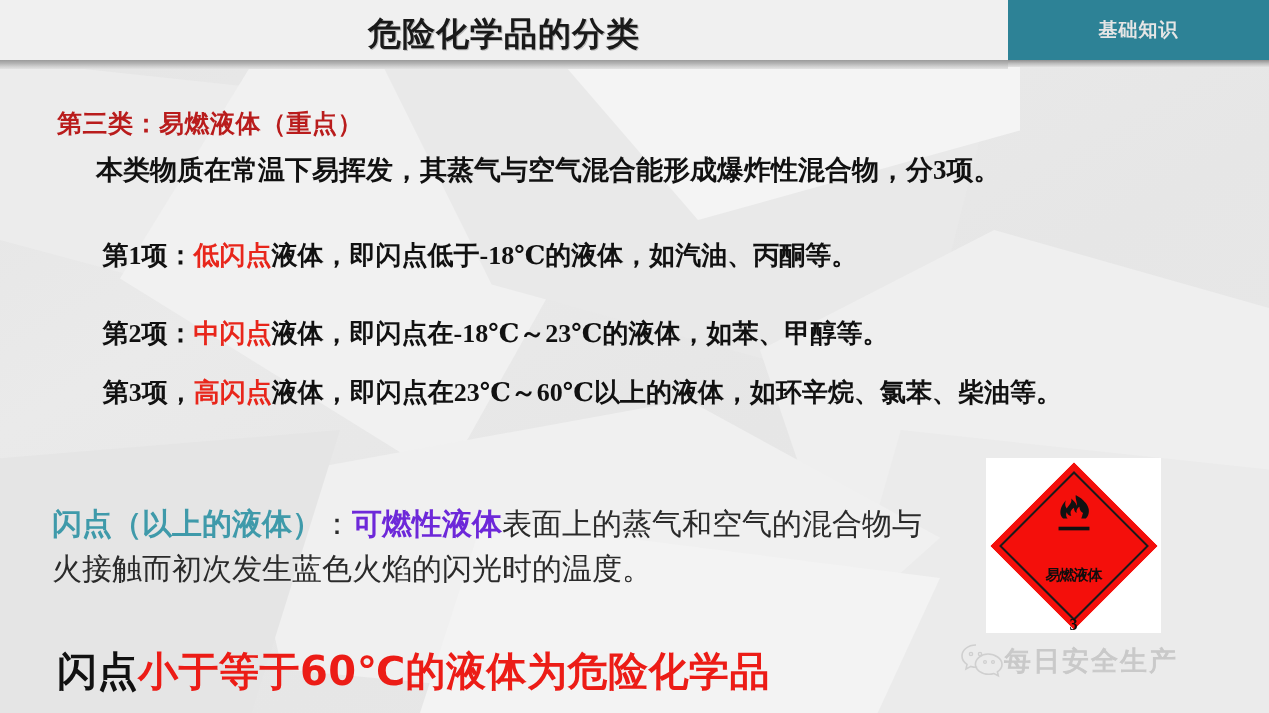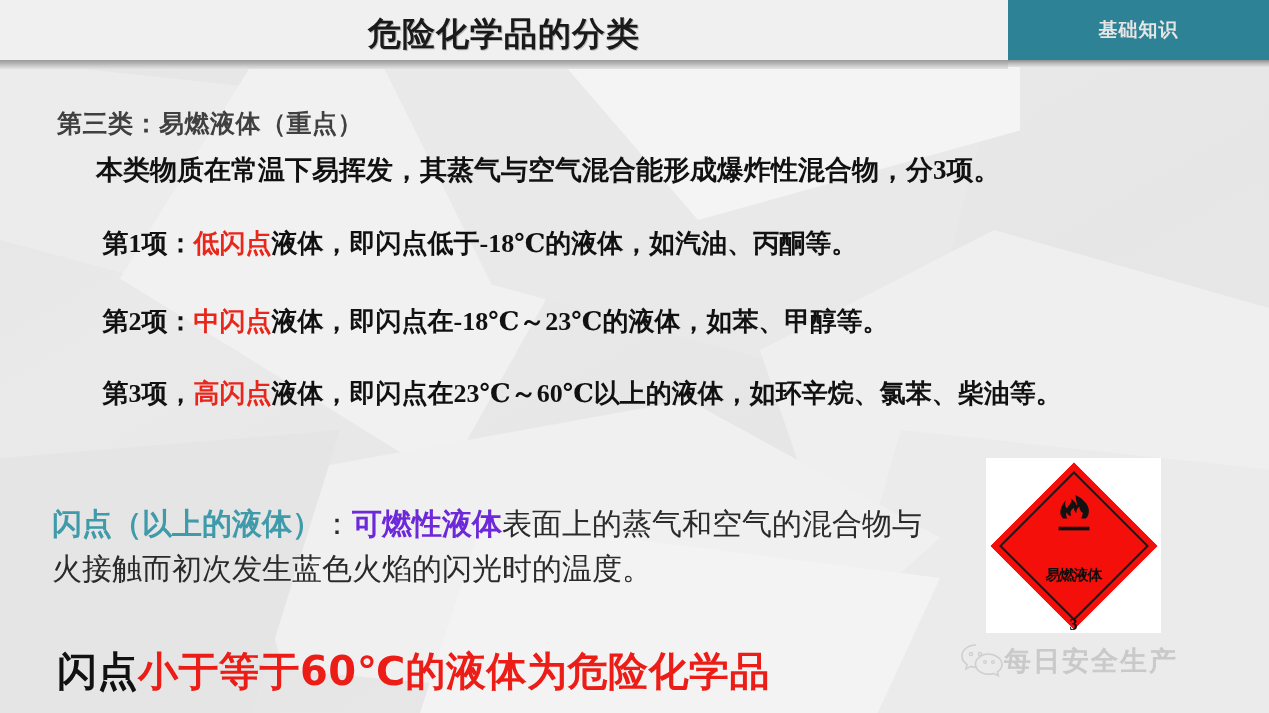--- a/index.html
+++ b/index.html
@@ -114,45 +114,45 @@
     width: 1269px;
     height: 644px;
     z-index: 3;
   }
   .sec-heading {
     position: absolute;
     left: 57px; top: 38px;
     font-family: "DejaVu Sans", "Liberation Sans", sans-serif;
     font-weight: bold;
     font-size: 25px;
-    color: #404040;
+    color: #b91c1c;
     letter-spacing: 0.5px;
     white-space: nowrap;
   }
   .para {
     position: absolute;
     left: 52px;
     width: 1010px;
     font-size: 27px;
     line-height: 42px;
     color: #111111;
     text-align: justify;
     font-family: "Liberation Serif", "DejaVu Serif", serif;
     font-weight: bold;
   }
   .para.intro { top: 80px; }
   .indent { display: inline-block; width: 44px; }
 
   .item { position: absolute; left: 52px; width: 1015px;
           font-size: 26px; line-height: 38px; color: #111111;
           font-family: "Liberation Serif", "DejaVu Serif", serif;
-          font-weight: bold; white-space: nowrap; }
+          font-weight: bold; white-space: nowrap; margin-top: 12px; }
   .item1 { top: 156px; }
   .item2 { top: 234px; }
-  .item3 { top: 306px; width: 1010px; white-space: normal; }
+  .item3 { top: 293px; width: 1010px; white-space: normal; text-align: right; }
 
   .red      { color: #e8261b; }
 
   .def {
     position: absolute;
     left: 52px; top: 432px;
     width: 870px;
     font-size: 30px;
     line-height: 45px;
     color: #2b2b2b;

